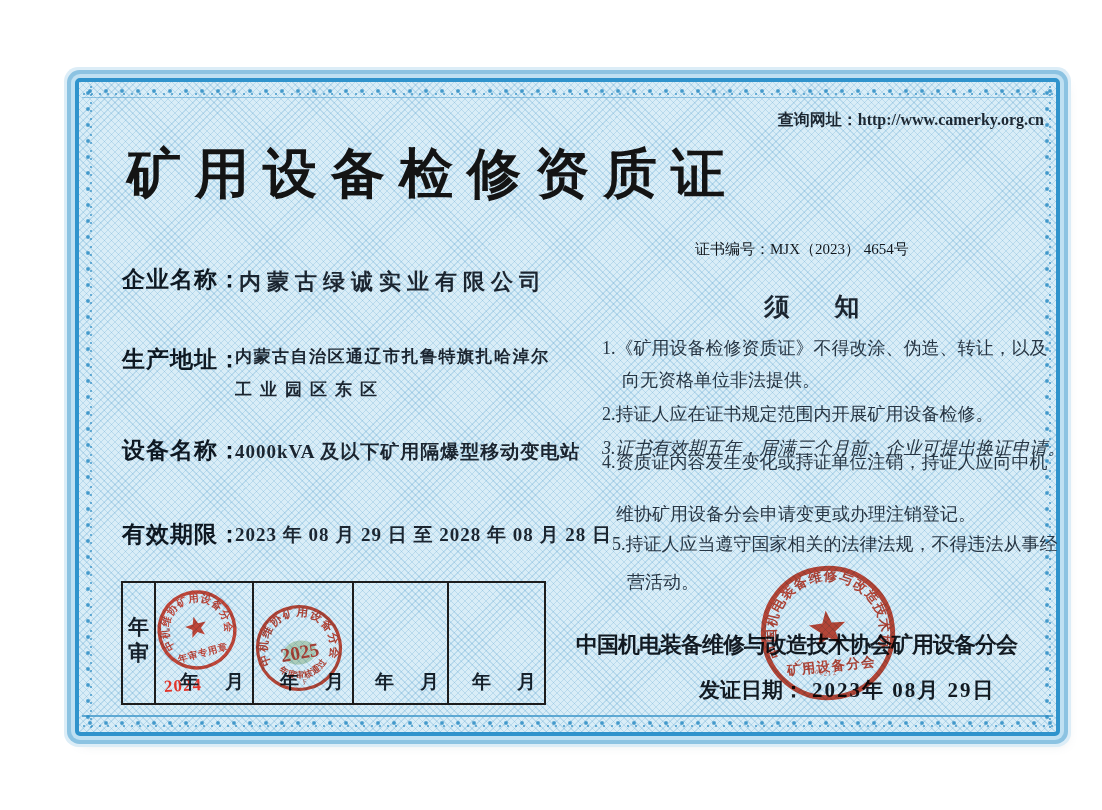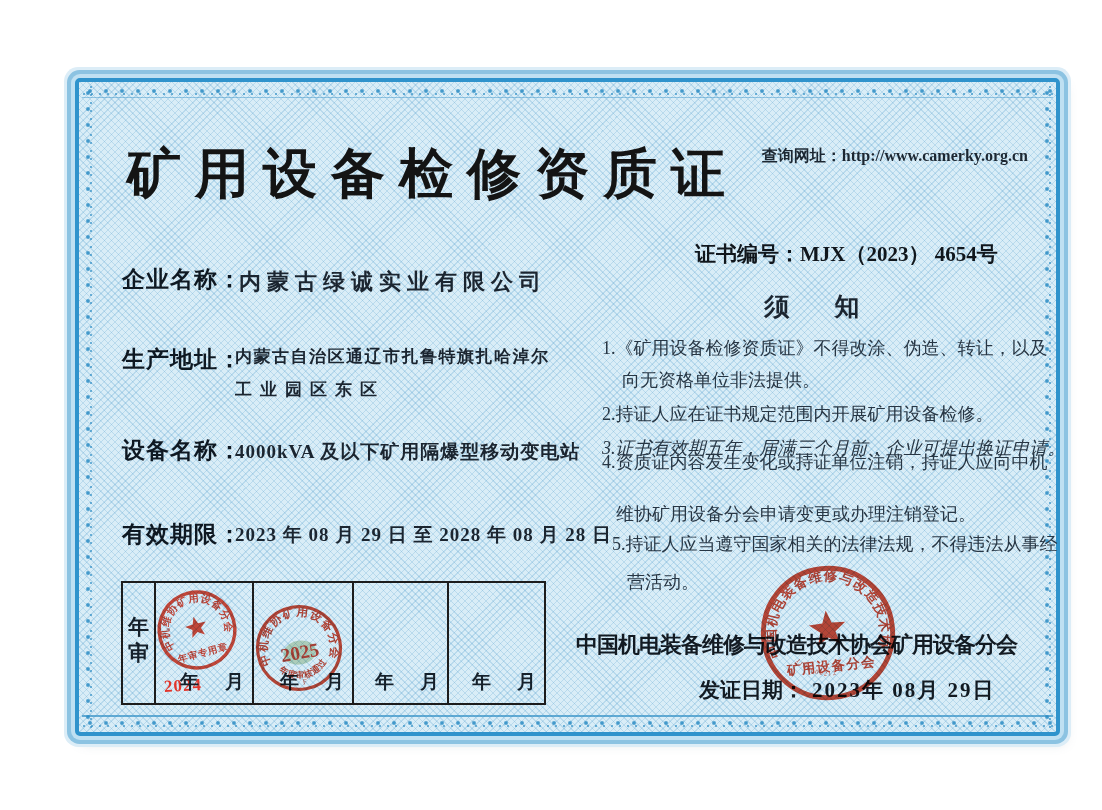--- a/index.html
+++ b/index.html
@@ -23,24 +23,24 @@
   .band-top{top:3px;border-bottom:1px solid rgba(43,140,196,.5);}
   .band-bottom{bottom:3px;border-top:2px solid rgba(43,140,196,.8);}
   .band-v{top:3px;bottom:3px;width:12px;background-repeat:repeat-y;
         background-image:
           radial-gradient(circle 3px at 6px 8px, #2b8cc4 40%, rgba(43,140,196,.4) 70%, transparent 75%),
           radial-gradient(circle 2px at 9px 2px, rgba(43,140,196,.75) 50%, transparent 72%);
         background-size:12px 16px, 12px 8px;}
   .band-left{left:3px;} .band-right{right:3px;}
 
   .abs{position:absolute;}
-  .query{top:28px;right:28px;font-size:16px;color:#1c2732;font-family:"Liberation Serif",serif;font-weight:bold;margin-top:36px;}
+  .query{top:28px;right:12px;font-size:16px;color:#1c2732;font-family:"Liberation Serif",serif;font-weight:bold;}
   .title{top:56px;left:0;width:100%;text-align:left;font-size:54px;font-weight:bold;color:#141414;
          letter-spacing:14px;font-family:"Liberation Sans",sans-serif;padding-left:48px;}
-  .certno{top:158px;left:616px;font-size:21px;font-weight:bold;color:#10161c;font-family:"Liberation Serif",serif;}
+  .certno{top:158px;left:616px;font-size:15px;font-weight:normal;color:#10161c;font-family:"Liberation Serif",serif;}
 
   .flabel{font-size:23px;font-weight:bold;color:#0e1822;letter-spacing:1px;}
   .fvalue{font-family:"Liberation Serif",serif;font-weight:bold;color:#1b2530;}
   .v-company{top:185px;left:160px;font-size:22px;letter-spacing:6px;}
   .v-addr1{top:263px;left:156px;font-size:17px;letter-spacing:1.5px;}
   .v-addr2{top:296px;left:156px;font-size:17px;letter-spacing:8px;}
   .v-equip{top:357px;left:156px;font-size:19px;letter-spacing:1px;}
   .v-valid{top:440px;left:156px;font-size:19px;letter-spacing:1px;}
   .l-company{top:182px;left:43px;} .l-addr{top:262px;left:43px;}
   .l-equip{top:353px;left:43px;}  .l-valid{top:437px;left:43px;}

